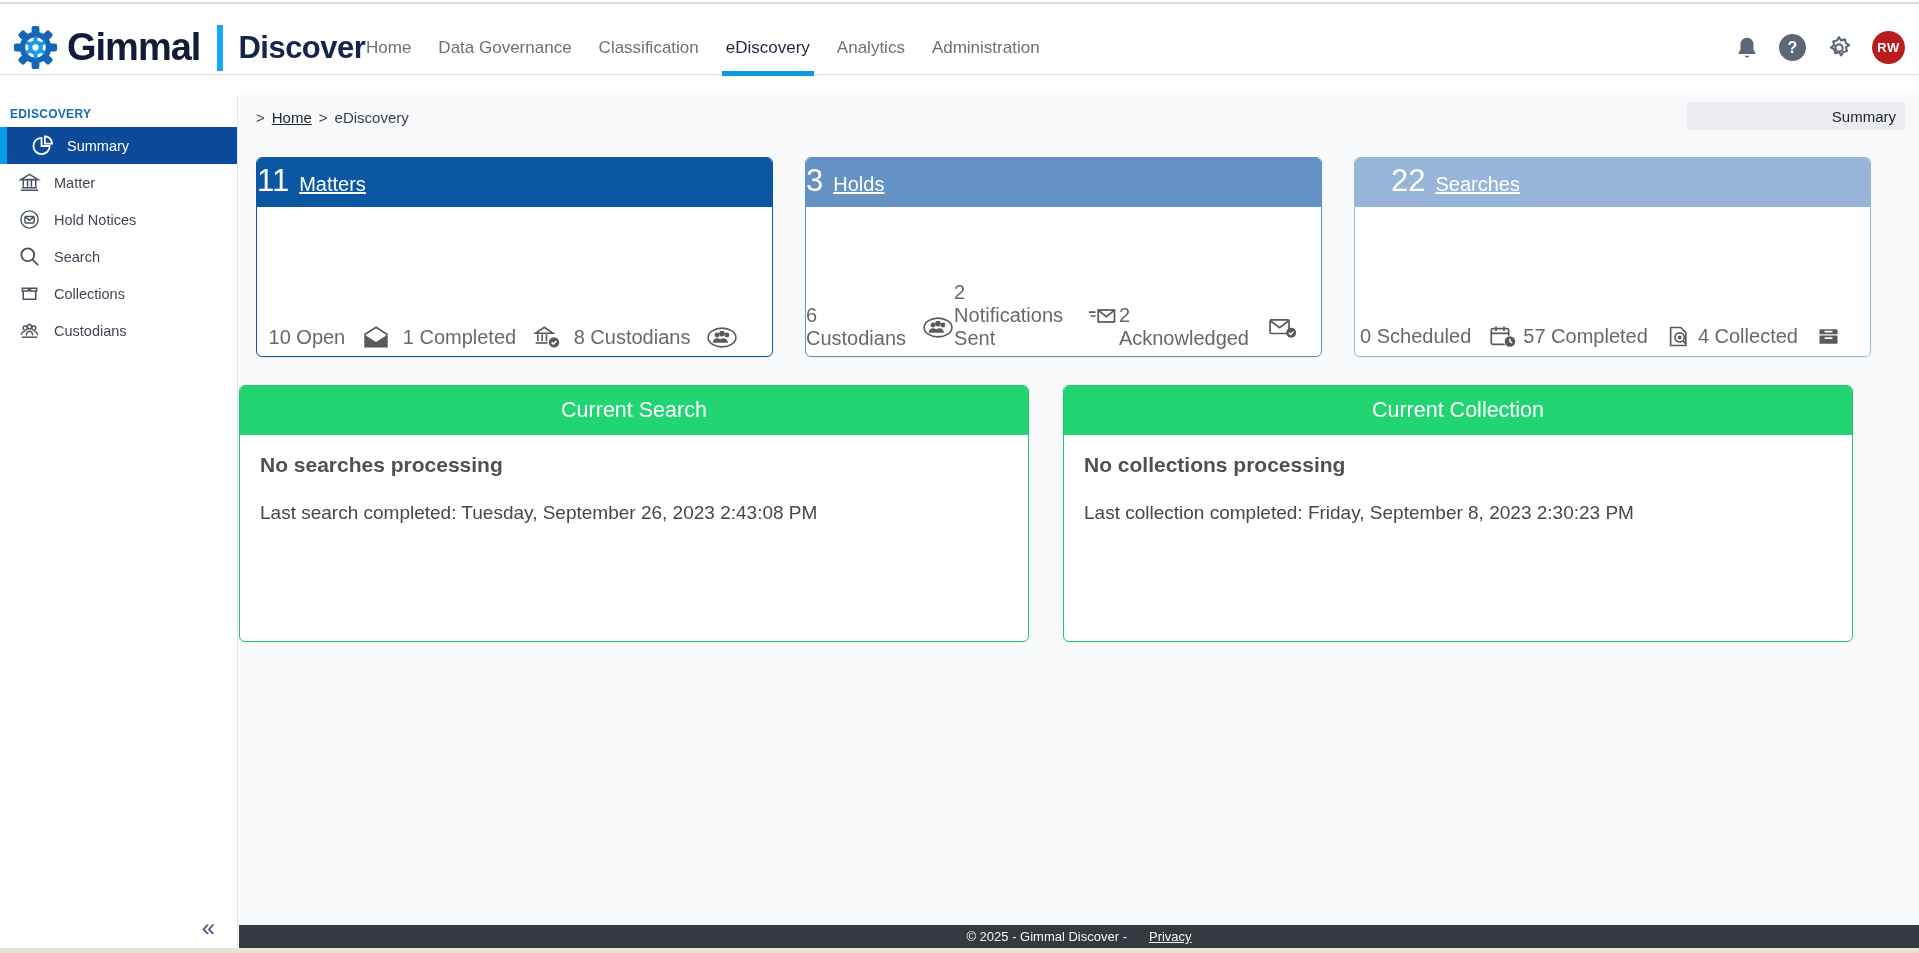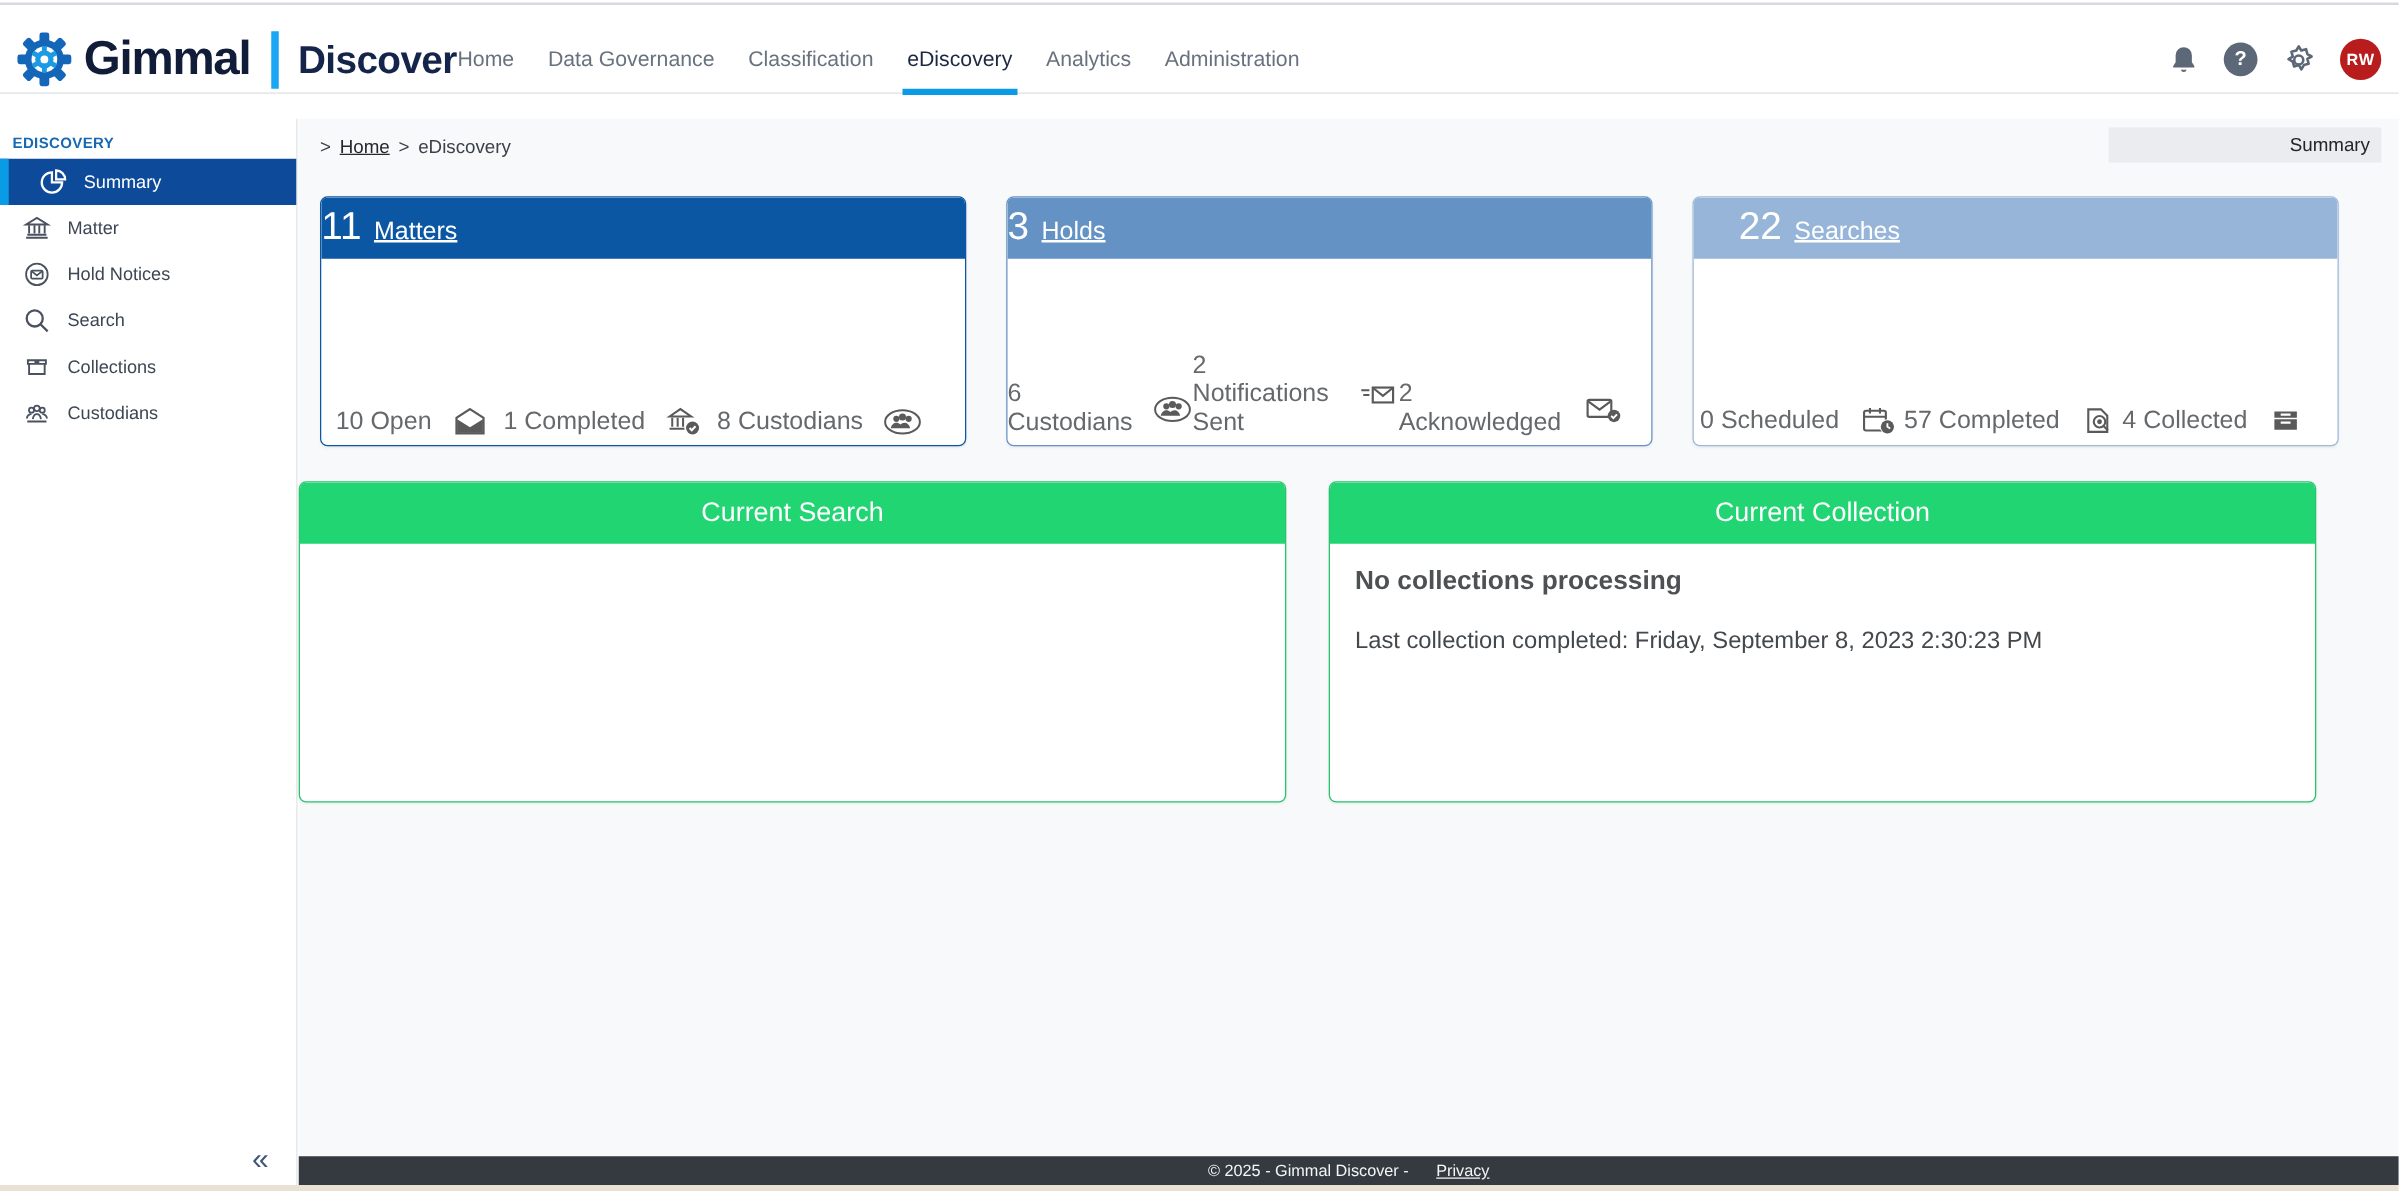--- a/index.html
+++ b/index.html
@@ -352,20 +352,24 @@
           </div>
         </div>
       </div>
 
     </div>
 
     <div class="green-row">
 
       <div class="status-card">
         <div class="status-header">Current Search</div>
+        <div class="status-body">
+          <div class="status-bold">No searches processing</div>
+          <div class="status-detail">Last search completed: Tuesday, September 26, 2023 2:43:08 PM</div>
+        </div>
       </div>
 
       <div class="status-card">
         <div class="status-header">Current Collection</div>
         <div class="status-body">
           <div class="status-bold">No collections processing</div>
           <div class="status-detail">Last collection completed: Friday, September 8, 2023 2:30:23 PM</div>
         </div>
       </div>
 

